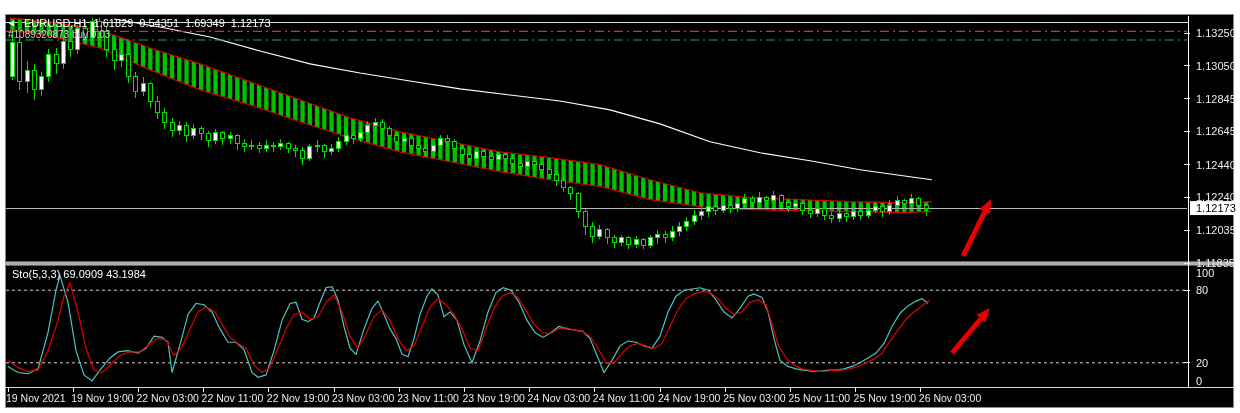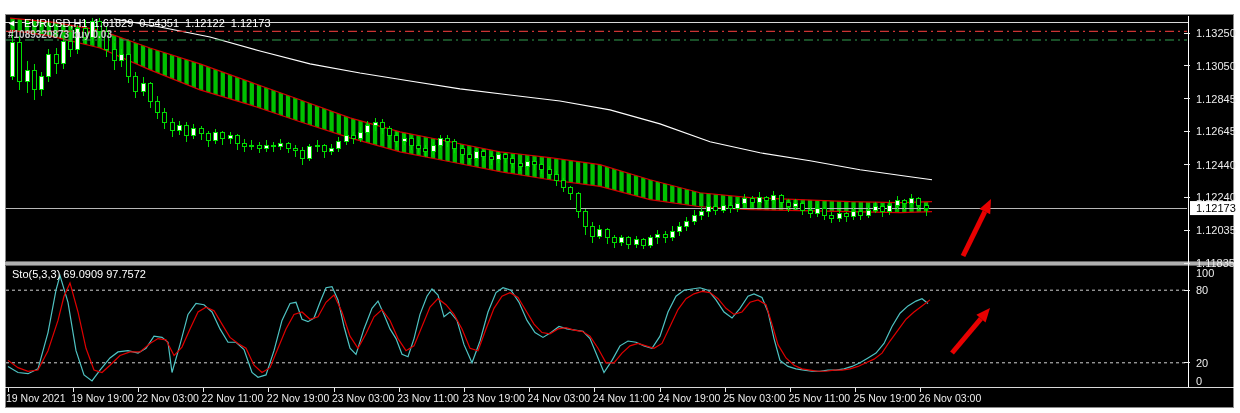--- a/index.html
+++ b/index.html
@@ -11,21 +11,21 @@
     position:absolute;left:5px;top:14px;width:1229px;height:394px;
     background:#000000;border:1px solid #8a8a8a;box-sizing:border-box;
   }
   #plot{position:absolute;left:0;top:0;width:1240px;height:413px;}
   .title-line{
     position:absolute;left:7px;top:17px;color:#ffffff;font-size:11px;
     display:flex;gap:6px;align-items:center;z-index:5;white-space:nowrap;
   }
   .one-click{font-size:9px;color:#ffffff;margin-right:2px;}
   .trade-label{
-    position:absolute;left:8px;top:29px;color:#c8c8c8;font-size:10px;z-index:5;white-space:nowrap;font-weight:bold;
+    position:absolute;left:8px;top:29px;color:#c8c8c8;font-size:10px;z-index:5;white-space:nowrap;
   }
   .sto-label{
     position:absolute;left:12px;top:268px;color:#ffffff;font-size:11px;z-index:5;white-space:nowrap;
   }
 </style>
 </head>
 <body>
 
 <div class="chart-window"></div>
 
@@ -504,19 +504,19 @@
       <line x1="952" y1="353" x2="980.9674685504322" y2="318.69641882185664" stroke="#e80000" stroke-width="5"></line>
       <polygon points="990,308 985.5516480455136,322.56750372881424 976.3832890553507,314.82533391489903" fill="#e80000"></polygon>
     </g>
   </svg>
 
 <div class="title-line">
   <span class="one-click">◄</span>
   <span>EURUSD,H1</span>
   <span>1.61829</span>
   <span>0.54351</span>
-  <span>1.12122</span>
+  <span>1.69349</span>
   <span>1.12173</span>
 </div>
 
 <div class="trade-label">#1089320873 buy 0.03</div>
 
-<div class="sto-label">Sto(5,3,3) 69.0909 97.7572</div>
+<div class="sto-label">Sto(5,3,3) 69.0909 43.1984</div>
 
 </body></html>

